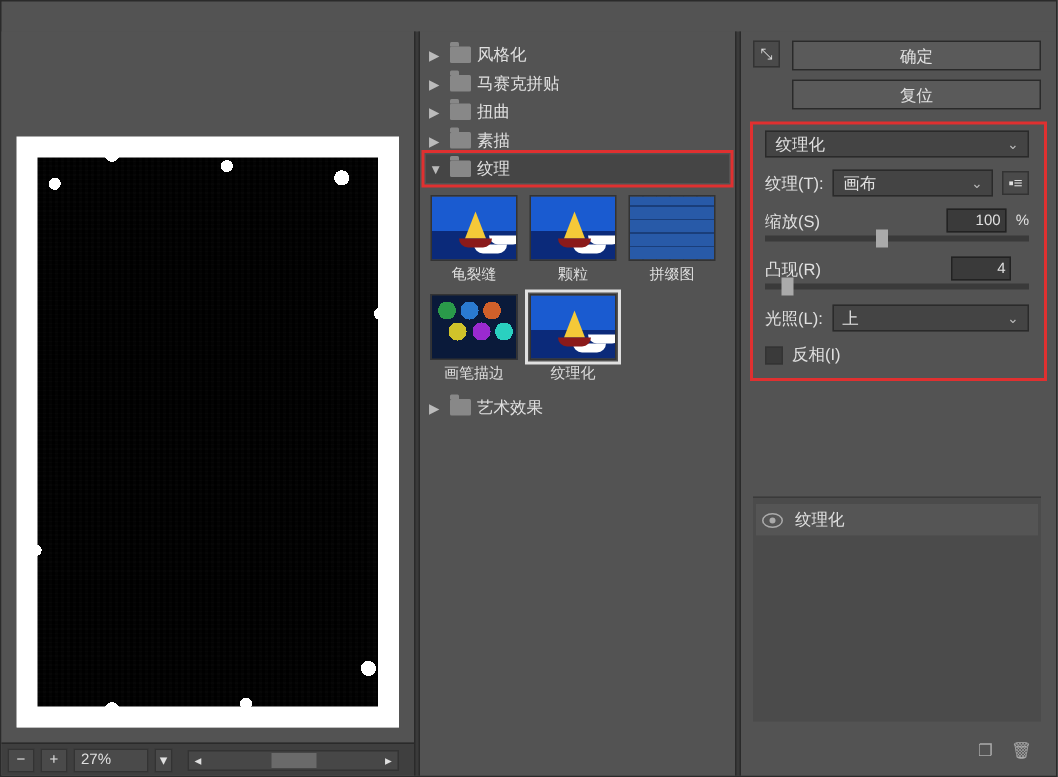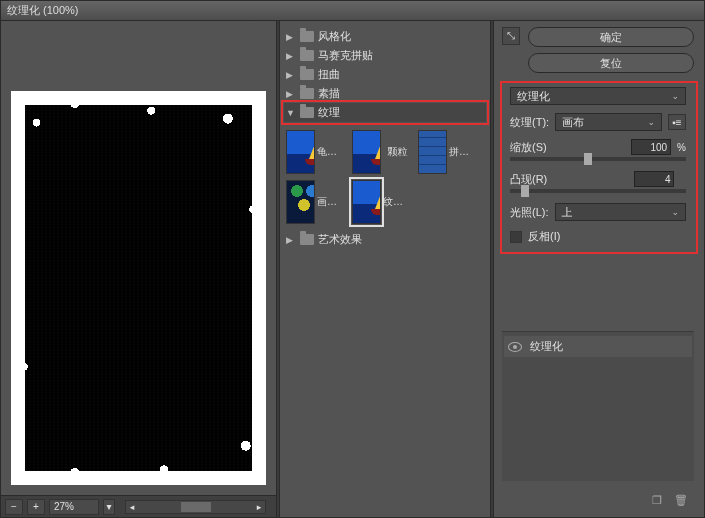--- a/index.html
+++ b/index.html
@@ -43,21 +43,21 @@
   
   .gallery-pane { width:210px; background:#535353; display:flex; flex-direction:column; }
   .cat-list { padding:6px 4px 2px 4px; }
   .cat { display:flex; align-items:center; gap:4px; padding:2px 2px; cursor:pointer; }
   .cat .tri { width:10px; font-size:9px; color:#bbb; }
   .cat .fld { width:14px; height:11px; background:#888; border-radius:1px; position:relative; }
   .cat .fld::before { content:""; position:absolute; top:-3px; left:0; width:6px; height:3px; background:#888; border-radius:1px 1px 0 0; }
   .cat.open { background:#454545; }
   .hl-red { outline:2px solid #e03030; outline-offset:1px; }
   .thumbs { display:flex; flex-wrap:wrap; gap:6px; padding:6px 6px; }
-  .thumb-item { width:60px; display:flex; flex-direction:row; align-items:center; gap:2px; }
+  .thumb-item { width:60px; display:flex; flex-direction:column; align-items:center; gap:2px; }
   .thumb-img { width:58px; height:44px; border:1px solid #333; background:#2a4a7a; position:relative; overflow:hidden; }
   .thumb-img.sky { background:linear-gradient(#1a5bd0 0 55%, #0b2a7a 55% 100%); }
   .thumb-img.sky::after { content:""; position:absolute; top:6px; left:6px; width:18px; height:8px; background:#fff; border-radius:50%; box-shadow:20px -2px 0 0 #fff, 10px 4px 0 0 #fff; }
   .thumb-img.boat::before { content:""; position:absolute; left:22px; top:10px; width:0; height:0; border-left:7px solid transparent; border-right:7px solid transparent; border-bottom:18px solid #f5c938; }
   .thumb-img.boat::after { content:""; position:absolute; left:18px; top:28px; width:22px; height:6px; background:#8b1a1a; border-radius:0 0 8px 8px; }
   .thumb-img.grid { background:
     repeating-linear-gradient(0deg,#285aa8 0 8px,#1a3e7a 8px 9px),
     repeating-linear-gradient(90deg,rgba(0,0,0,0) 0 8px,#12305f 8px 9px); }
   .thumb-img.hex { background:
     radial-gradient(circle at 10px 10px,#2a9a4a 0 6px,transparent 6px),
@@ -65,21 +65,21 @@
     radial-gradient(circle at 40px 10px,#d0602a 0 6px,transparent 6px),
     radial-gradient(circle at 17px 24px,#d0c22a 0 6px,transparent 6px),
     radial-gradient(circle at 33px 24px,#9a2ad0 0 6px,transparent 6px),
     radial-gradient(circle at 48px 24px,#2ad0c0 0 6px,transparent 6px),
     #0a1a3a; }
   .thumb-img.selected { outline:2px solid #e0e0e0; }
   .thumb-label { font-size:10px; color:#ddd; text-align:center; white-space:nowrap; overflow:hidden; text-overflow:ellipsis; width:100%; }
 
   
   .right-pane { flex:1; background:#535353; padding:6px 10px 6px 8px; display:flex; flex-direction:column; gap:8px; position:relative; }
-  .pill-btn { height:20px; border:1px solid #2a2a2a; border-radius:10px; background:#5a5a5a; display:flex; align-items:center; justify-content:center; font-size:11px; cursor:pointer; }
+  .pill-btn { height:20px; border:1px solid #2a2a2a; border-radius:0; background:#5a5a5a; display:flex; align-items:center; justify-content:center; font-size:11px; cursor:pointer; }
   .flip-icon { width:18px; height:18px; border:1px solid #333; display:flex; align-items:center; justify-content:center; font-size:10px; background:#4a4a4a; }
   .toprow { display:flex; gap:8px; align-items:stretch; }
   .btncol { flex:1; display:flex; flex-direction:column; gap:6px; }
 
   .params { border:2px solid transparent; padding:4px 6px; display:flex; flex-direction:column; gap:8px; }
   .dd { height:18px; background:#444; border:1px solid #2a2a2a; display:flex; align-items:center; justify-content:space-between; padding:0 6px; font-size:11px; }
   .dd .chev { font-size:9px; color:#bbb; }
   .row { display:flex; align-items:center; gap:6px; }
   .row label { font-size:11px; white-space:nowrap; }
   .numbox { width:40px; height:16px; background:#3a3a3a; border:1px solid #222; font-size:10px; text-align:right; padding:0 3px; display:flex; align-items:center; justify-content:flex-end; }
@@ -97,23 +97,20 @@
   .eye::after { content:""; position:absolute; left:4px; top:2px; width:4px; height:4px; background:#aaa; border-radius:50%; }
   .layers-footer { display:flex; justify-content:flex-end; gap:10px; padding:4px 6px; }
   .lf-icon { width:14px; height:14px; font-size:11px; color:#aaa; display:flex; align-items:center; justify-content:center; }
 
   .red-box { position:absolute; border:2px solid #e03030; pointer-events:none; }
 </style>
 </head>
 <body>
 
 <div class="dialog">
-  <div class="titlebar">
-    <span>纹理化 (100%)</span>
-  </div>
   <div class="body">
 
     <div class="preview-pane">
       <div class="preview-canvas">
         <div class="tex-img"></div>
         <div class="rough"></div>
         <div class="tex-edge"></div>
       </div>
       <div class="preview-footer">
         <div class="ftr-btn">−</div>

